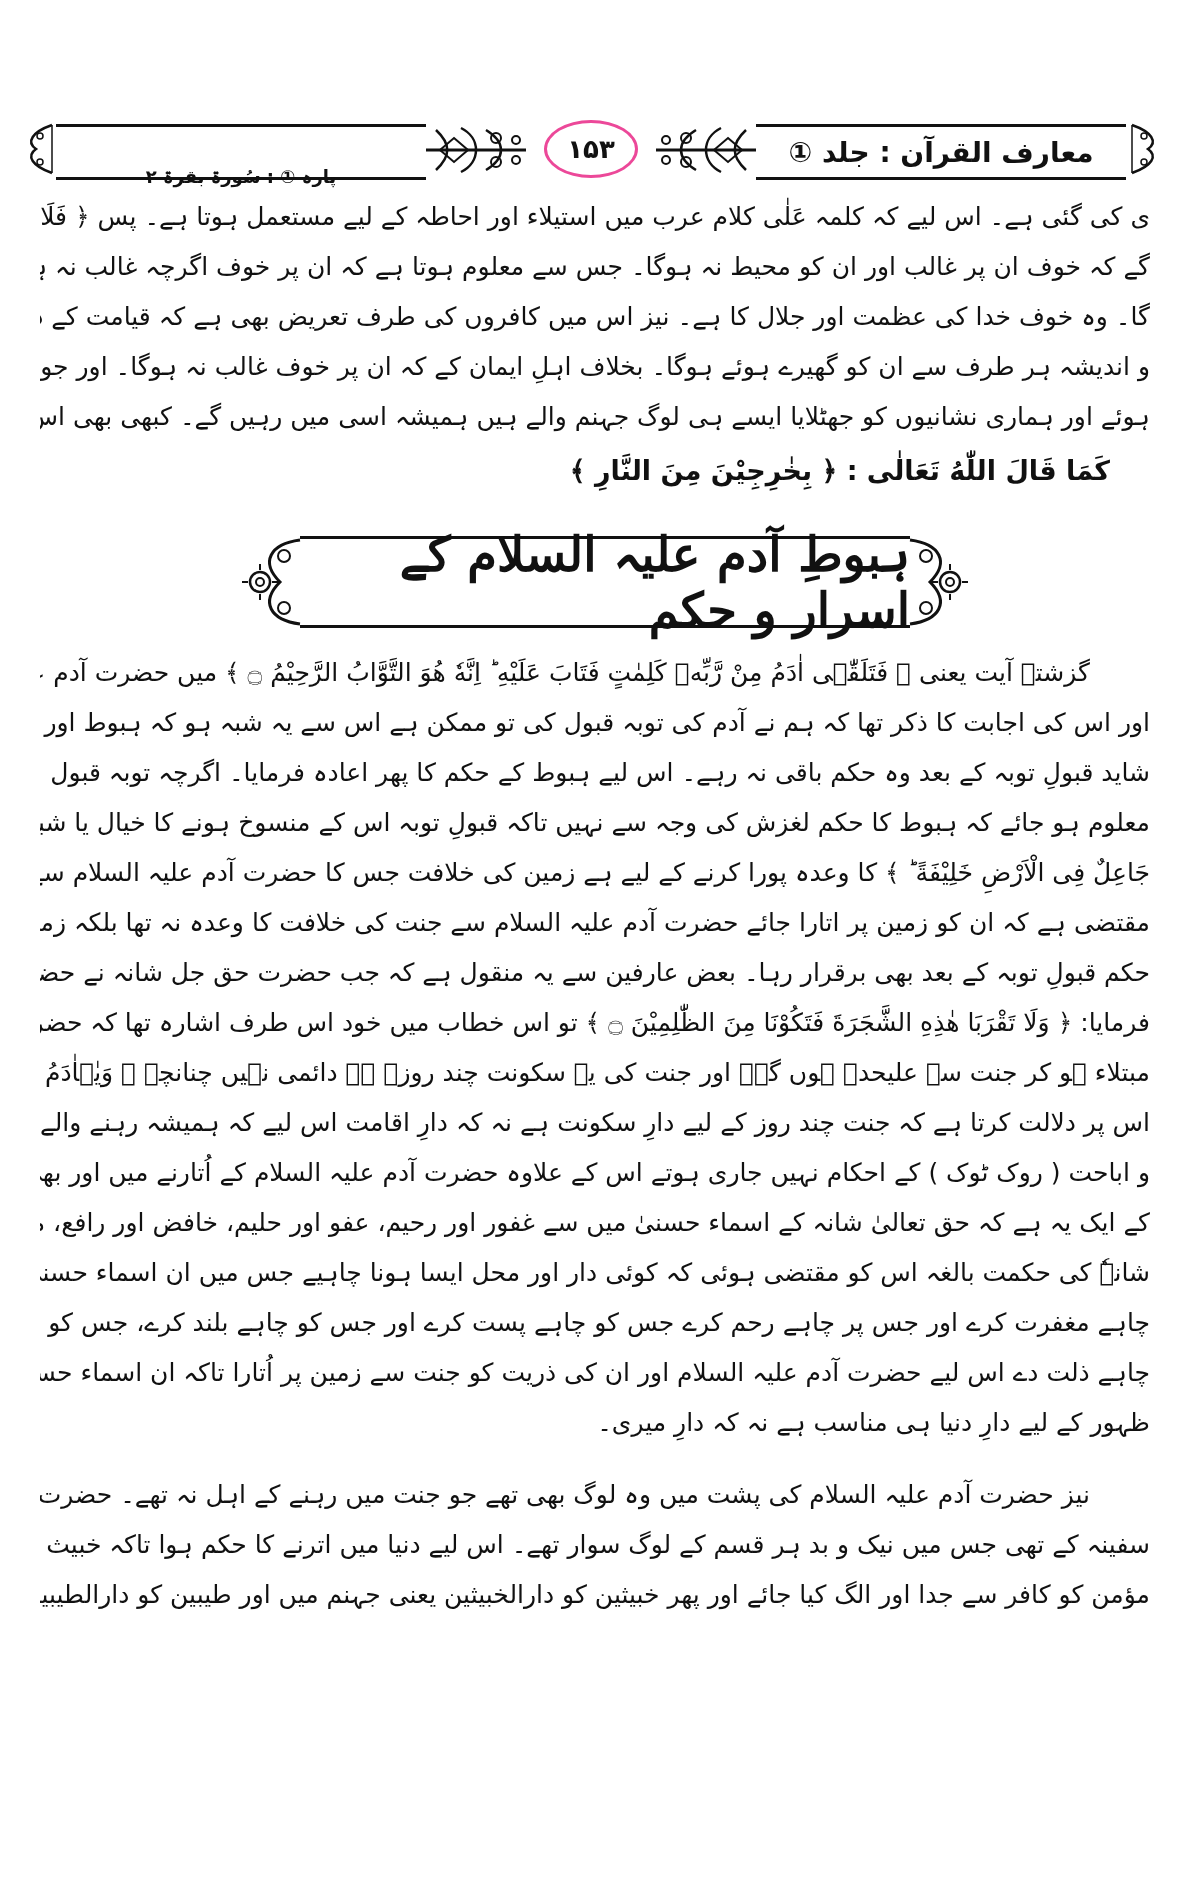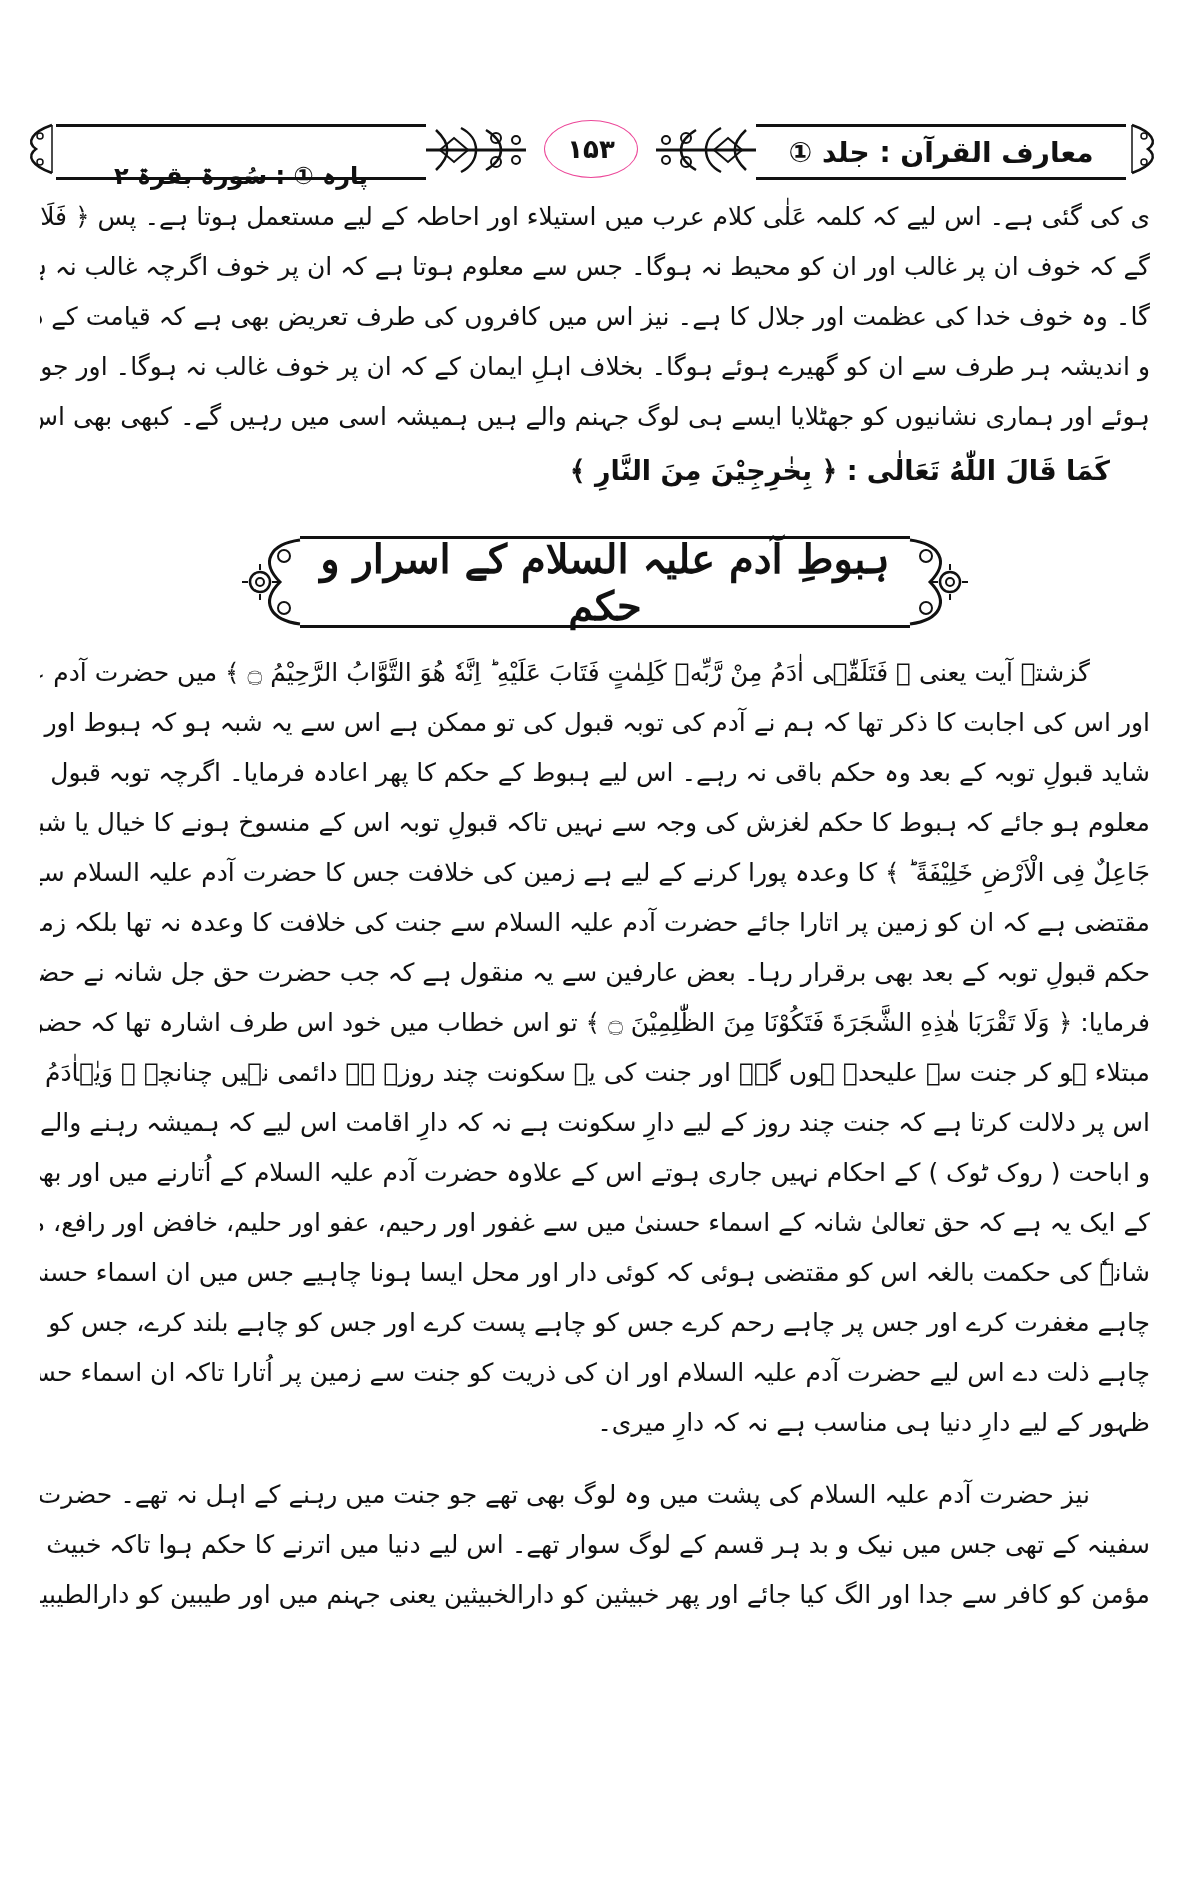--- a/index.html
+++ b/index.html
@@ -15,35 +15,35 @@
   }
   .hdr-box {
     position: absolute; top: 6px; height: 50px;
     border-top: 3px solid #111; border-bottom: 3px solid #111;
     display: flex; align-items: center; justify-content: center;
     direction: rtl;
   }
   .hdr-box.left { left: 40px; width: 370px; }
   .hdr-box.right { left: 740px; width: 370px; text-align: right; }
   .hdr-box .txt { font-size: 28px; font-weight: bold; }
-  .hdr-box.left .txt { font-size: 24px; margin-top: 48px; }
+  .hdr-box.left .txt { font-size: 18px; margin-top: 48px; }
   .hdr-cap {
     position: absolute; top: 4px; width: 34px; height: 54px;
   }
   .hdr-cap.l { left: 6px; }
   .hdr-cap.r { left: 1112px; }
   .hdr-center {
     position: absolute; left: 410px; top: 0; width: 330px; height: 64px;
   }
   .orn { position: absolute; top: 6px; width: 100px; height: 52px; }
   .orn.l { left: 0; }
   .orn.r { left: 230px; }
   .page-number-oval {
     position: absolute; left: 118px; top: 2px; width: 94px; height: 58px;
-    border: 1px solid #ec4899; border-radius: 50%;
+    border: 3px solid #ec4899; border-radius: 50%;
     display: flex; align-items: center; justify-content: center;
     font-size: 26px; font-weight: bold; box-sizing: border-box; background: #fff;
   }
 
   
   .body-text {
     position: absolute; left: 40px; width: 1110px;
     direction: rtl; text-align: justify; text-align-last: right;
   }
   .line {
@@ -62,23 +62,22 @@
   
   .section-heading {
     position: absolute; left: 240px; top: 528px; width: 730px; height: 108px;
   }
   .sh-frame {
     position: absolute; left: 60px; right: 60px; top: 8px; bottom: 8px;
     border-top: 3px solid #111; border-bottom: 3px solid #111;
     display: flex; align-items: center; justify-content: center;
   }
   .sh-title {
-    font-size: 40px; font-weight: bold; direction: rtl;
+    font-size: 48px; font-weight: bold; direction: rtl;
     font-family: "DejaVu Serif", serif;
-    text-align: center;
   }
   .sh-orn { position: absolute; top: 4px; width: 64px; height: 100px; }
   .sh-orn.l { left: 0; }
   .sh-orn.r { right: 0; }
 </style>
 </head>
 <body>
 
 <div class="page">
 

